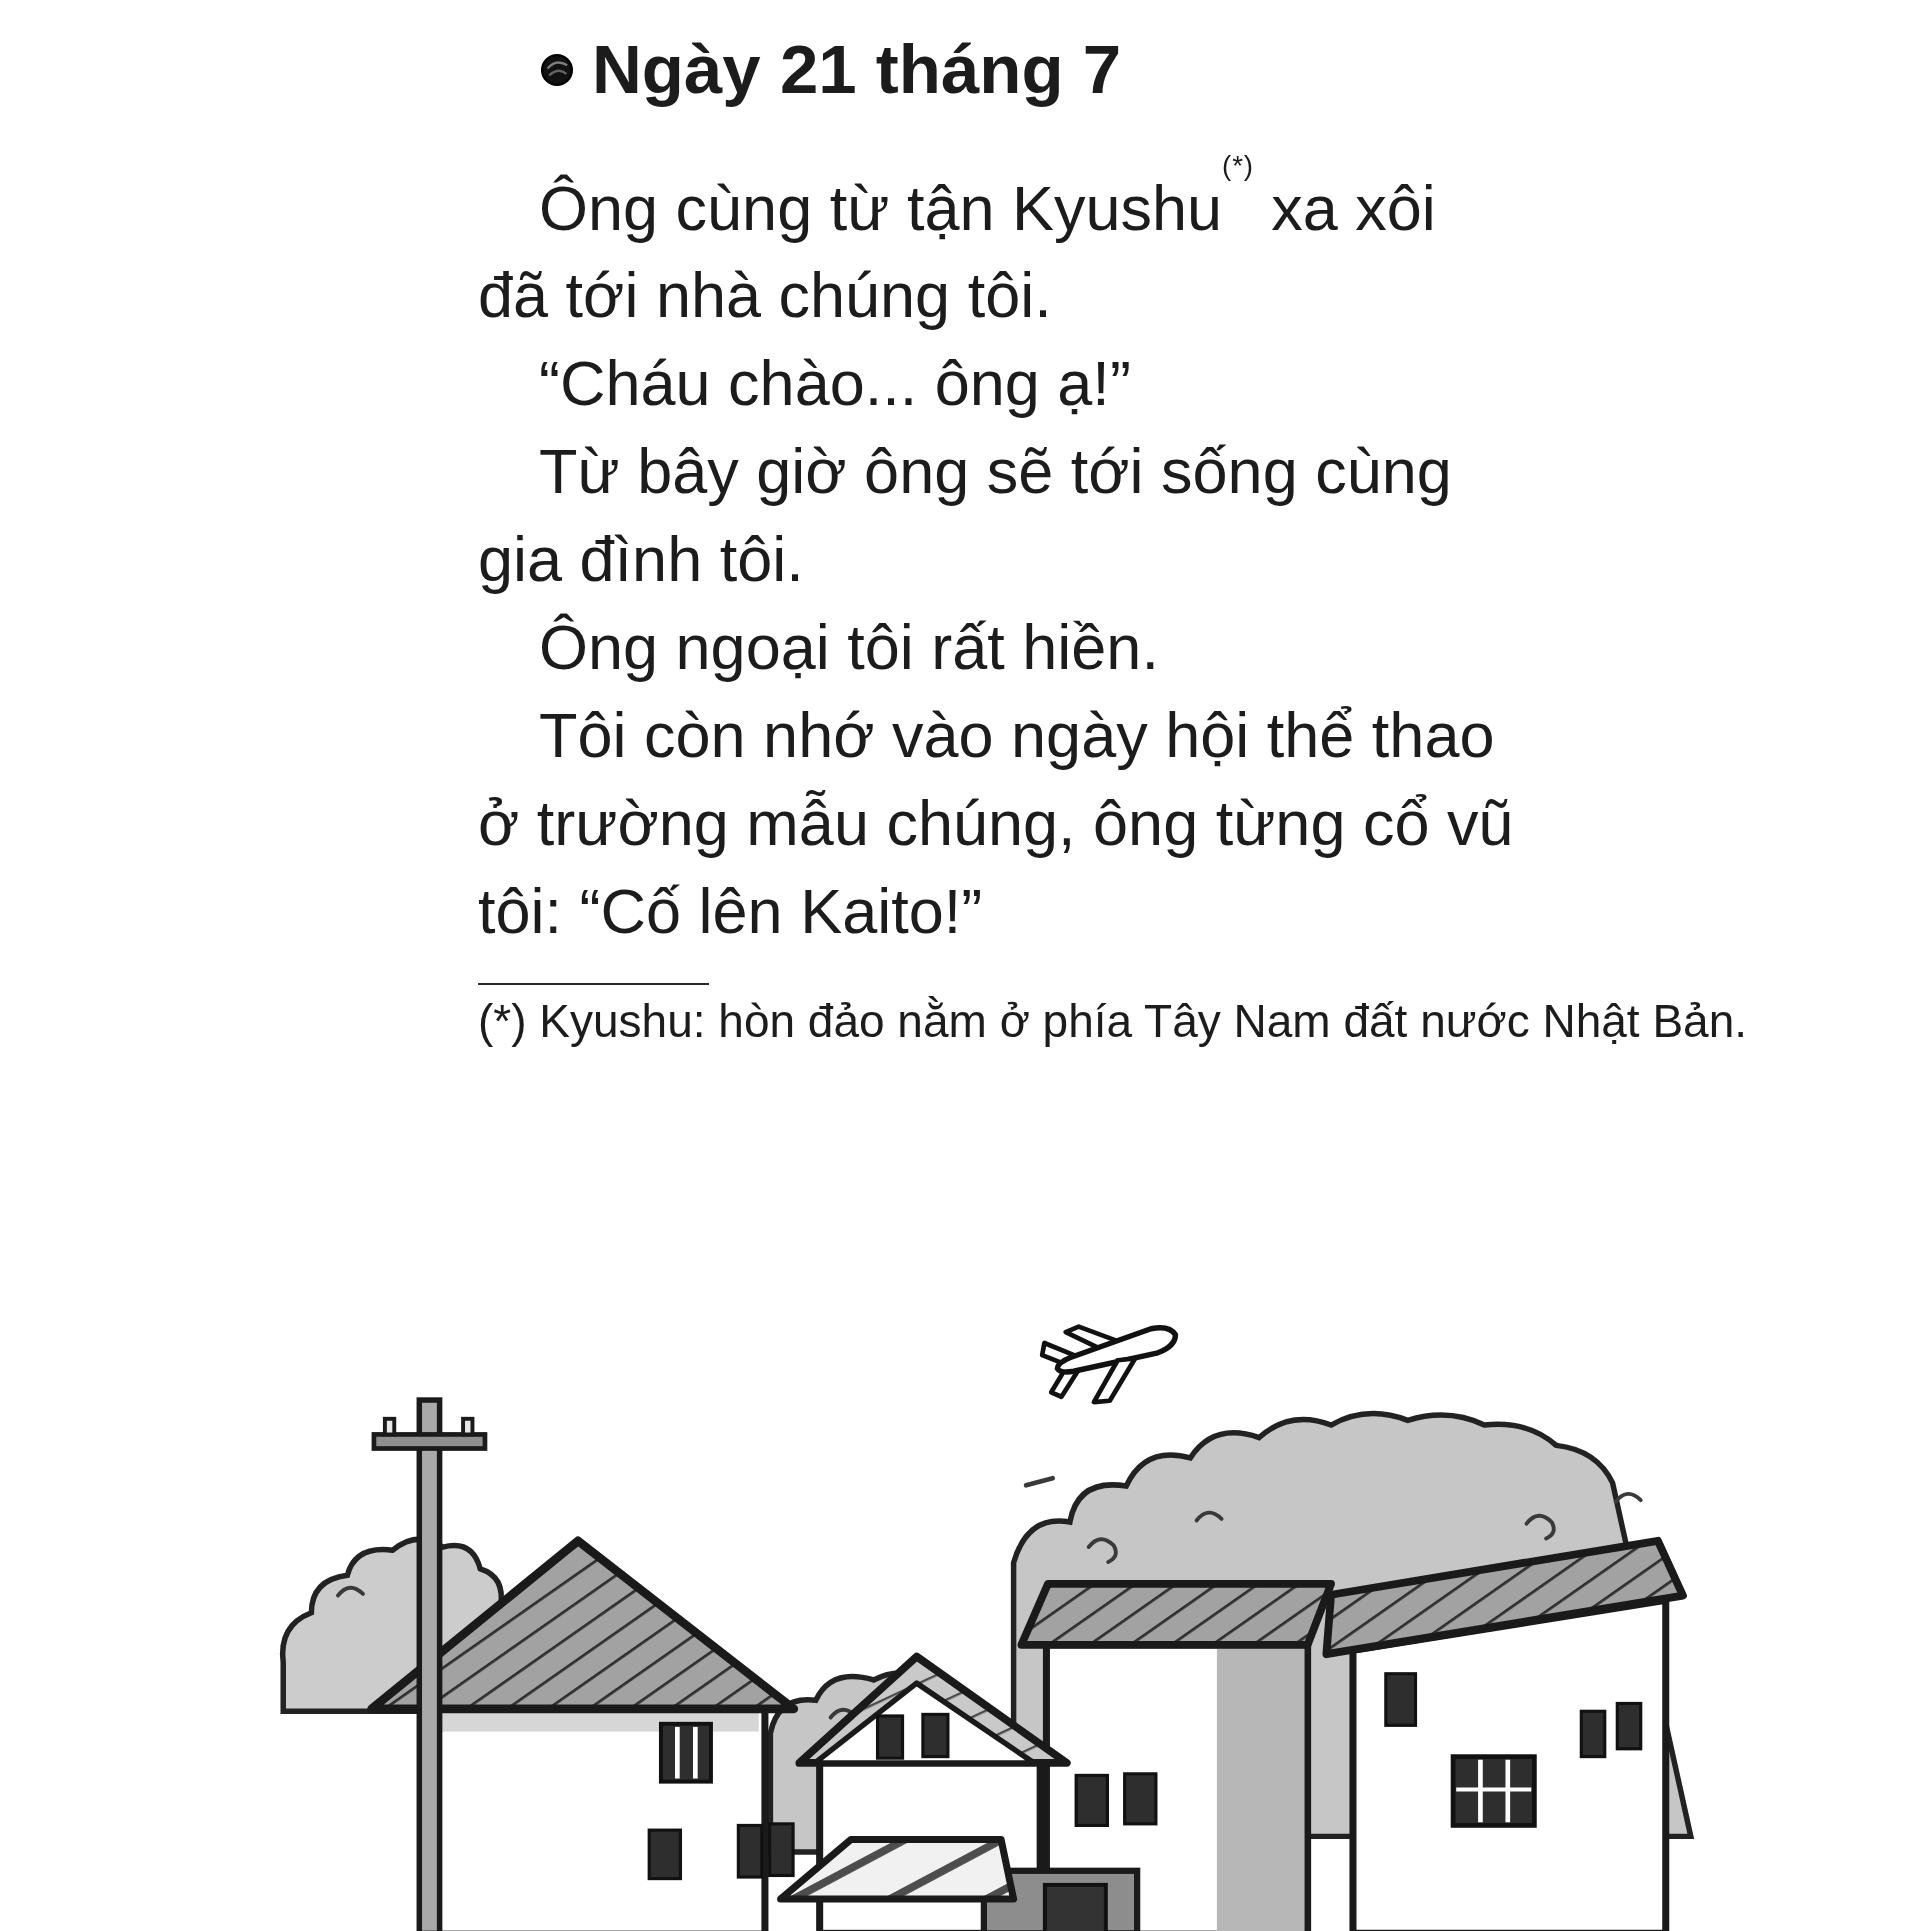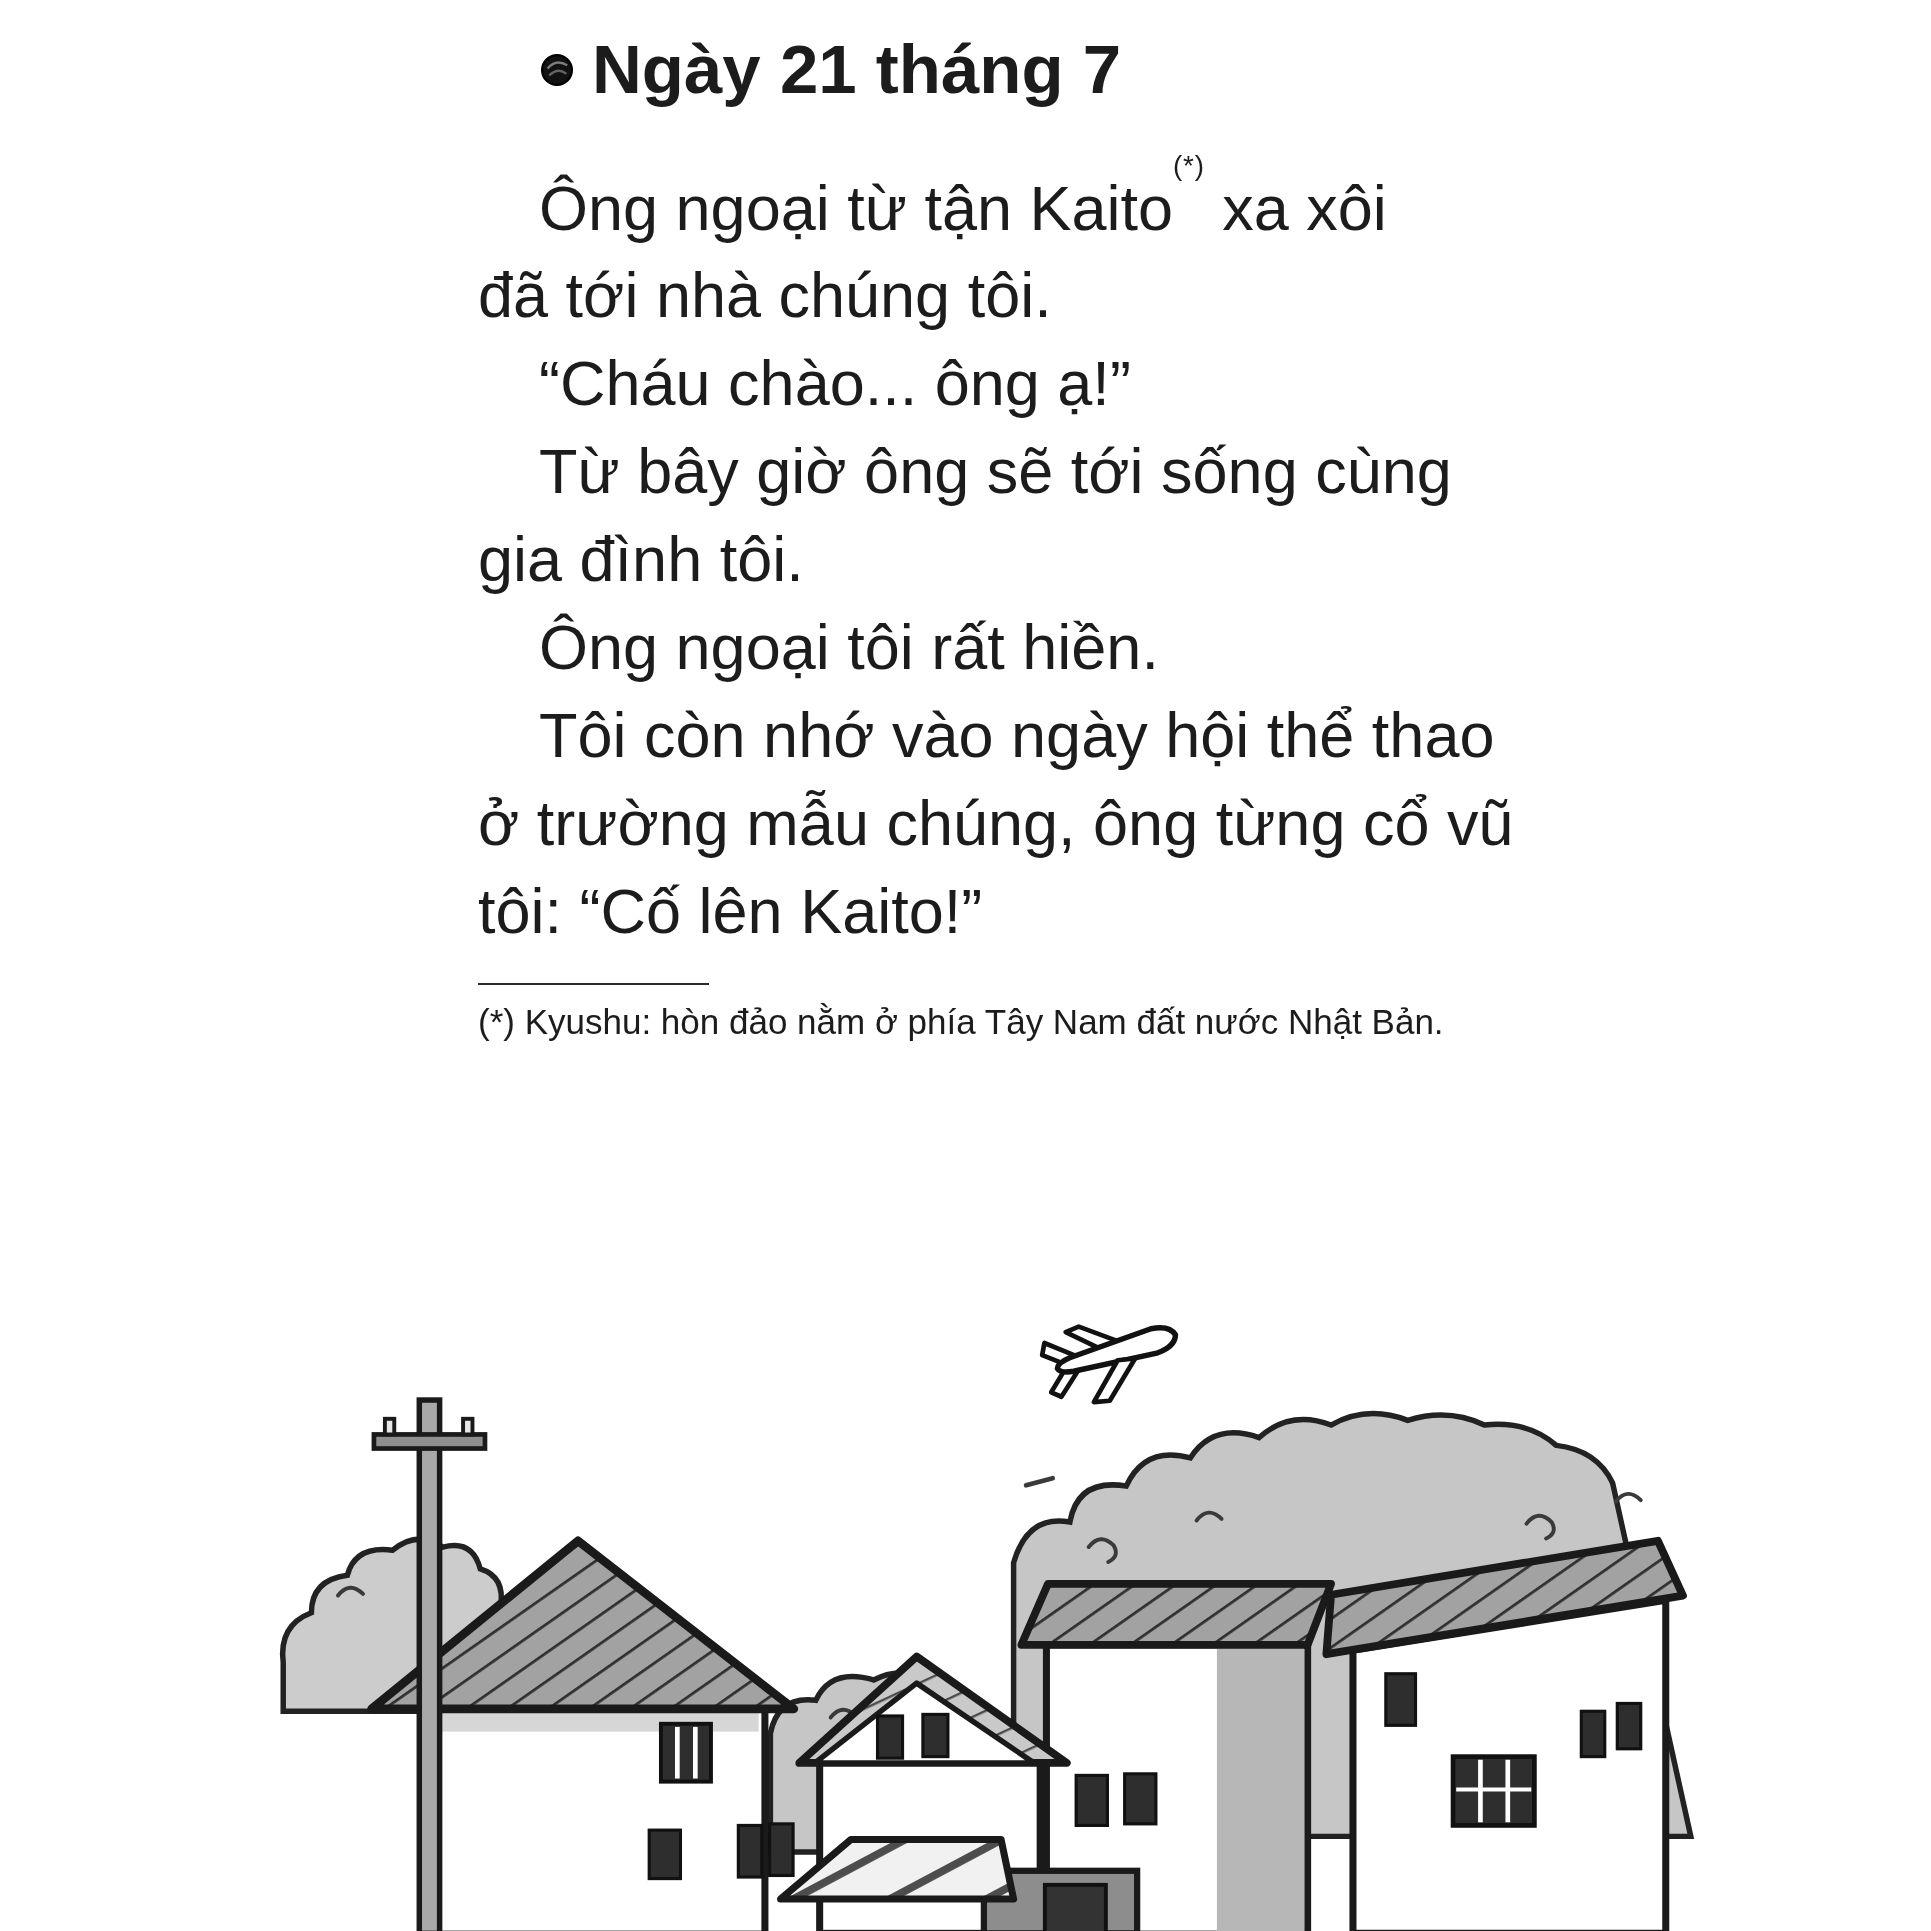--- a/index.html
+++ b/index.html
@@ -14,40 +14,40 @@
     font-size:69px; font-weight:700; line-height:92px;
     padding-left:61px; display:flex; align-items:center; gap:17px;
     margin-bottom:6.3px; white-space:nowrap;
   }
   .bullet { display:inline-flex; }
   .bullet svg { display:block; }
   .bline { font-size:63px; line-height:88px; white-space:nowrap; }
   .bline.ind { padding-left:61px; }
   sup.fnmark { font-size:44%; vertical-align:62%; letter-spacing:0.8px; }
   .fn-rule { width:231px; border-top:2.3px solid #2b2b2b; margin-top:28px; }
-  .fn-text { font-size:35px; line-height:47px; margin-top:12.5px; white-space:nowrap; }
+  .fn-text { font-size:46px; line-height:47px; margin-top:12.5px; white-space:nowrap; }
   .illustration { position:absolute; left:0; top:1289px; width:1931px; height:642px; }
 </style>
 </head>
 <body>
 
 <div class="text-block">
 
   <div class="title-line">
     <span class="bullet">
       <svg width="36" height="36" viewBox="0 0 46 46">
         <circle cx="23" cy="23" r="19" fill="#111" stroke="#000" stroke-width="3"></circle>
         <path d="M 11 21 q 11 -13 25 -4" fill="none" stroke="#fff" stroke-width="3" opacity="0.45"></path>
         <path d="M 13 30 q 12 -11 22 -2" fill="none" stroke="#fff" stroke-width="3" opacity="0.35"></path>
       </svg>
     </span>
     <span>Ngày 21 tháng 7</span>
   </div>
 
-  <div class="bline ind"><span>Ông ngoại từ tận Kaito</span><sup class="fnmark">(*)</sup><span> xa xôi</span></div>
+  <div class="bline ind"><span>Ông cùng từ tận Kyushu</span><sup class="fnmark">(*)</sup><span> xa xôi</span></div>
   <div class="bline">đã tới nhà chúng tôi.</div>
   <div class="bline ind">“Cháu chào... ông ạ!”</div>
   <div class="bline ind">Từ bây giờ ông sẽ tới sống cùng</div>
   <div class="bline">gia đình tôi.</div>
   <div class="bline ind">Ông ngoại tôi rất hiền.</div>
   <div class="bline ind">Tôi còn nhớ vào ngày hội thể thao</div>
   <div class="bline">ở trường mẫu chúng, ông từng cổ vũ</div>
   <div class="bline">tôi: “Cố lên Kaito!”</div>
 
   <div class="fn-rule"></div>

